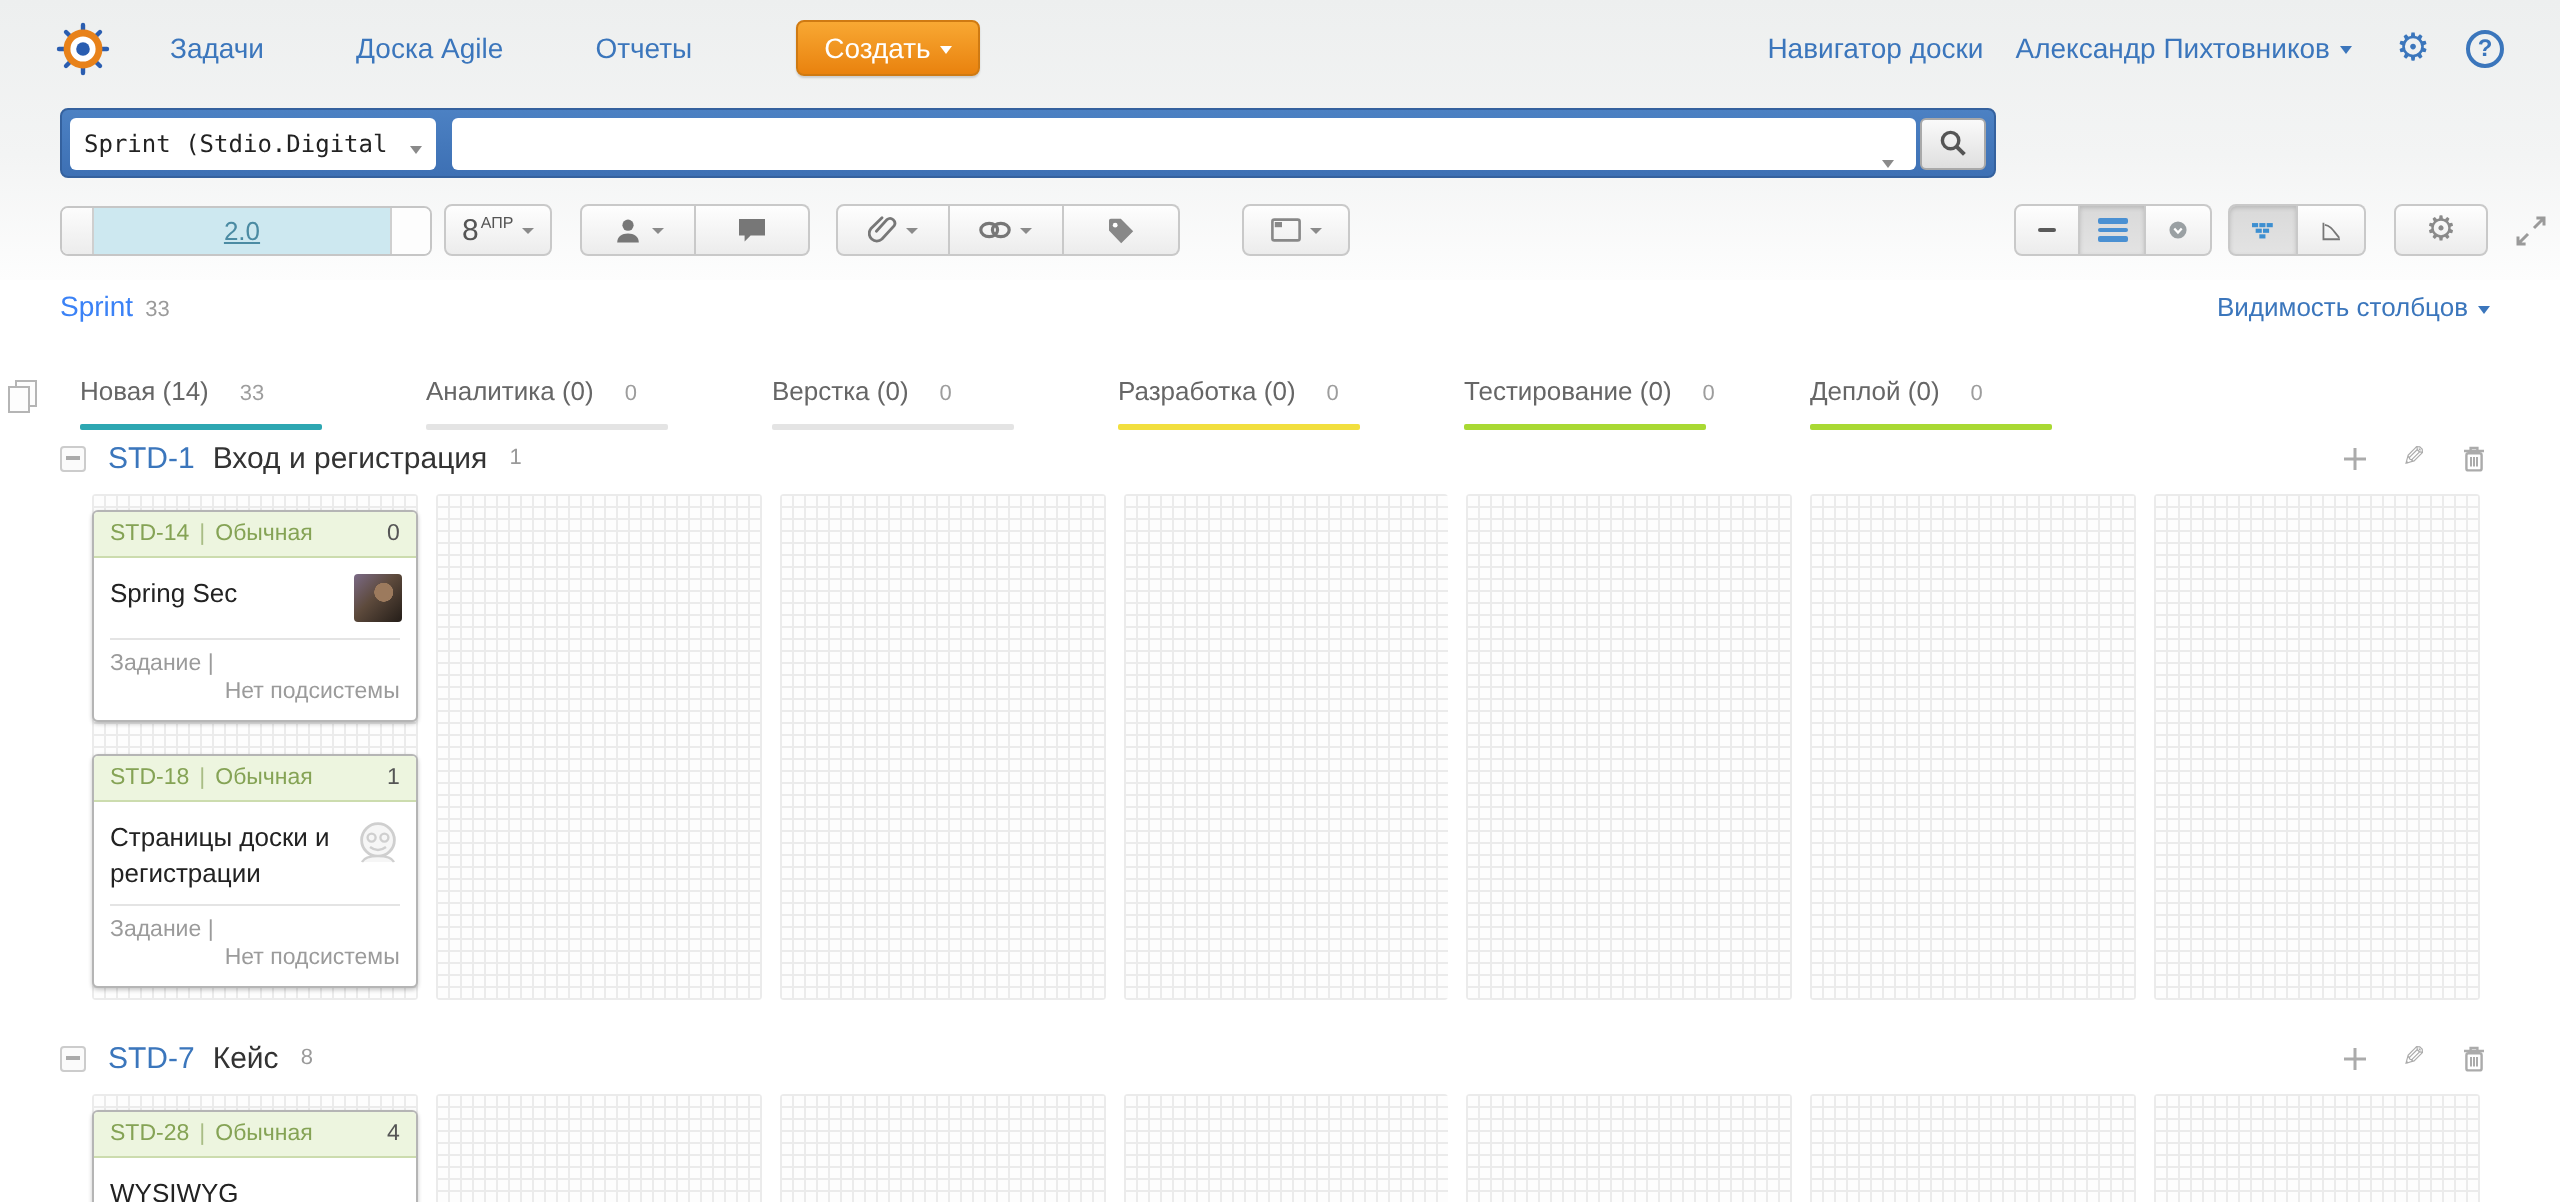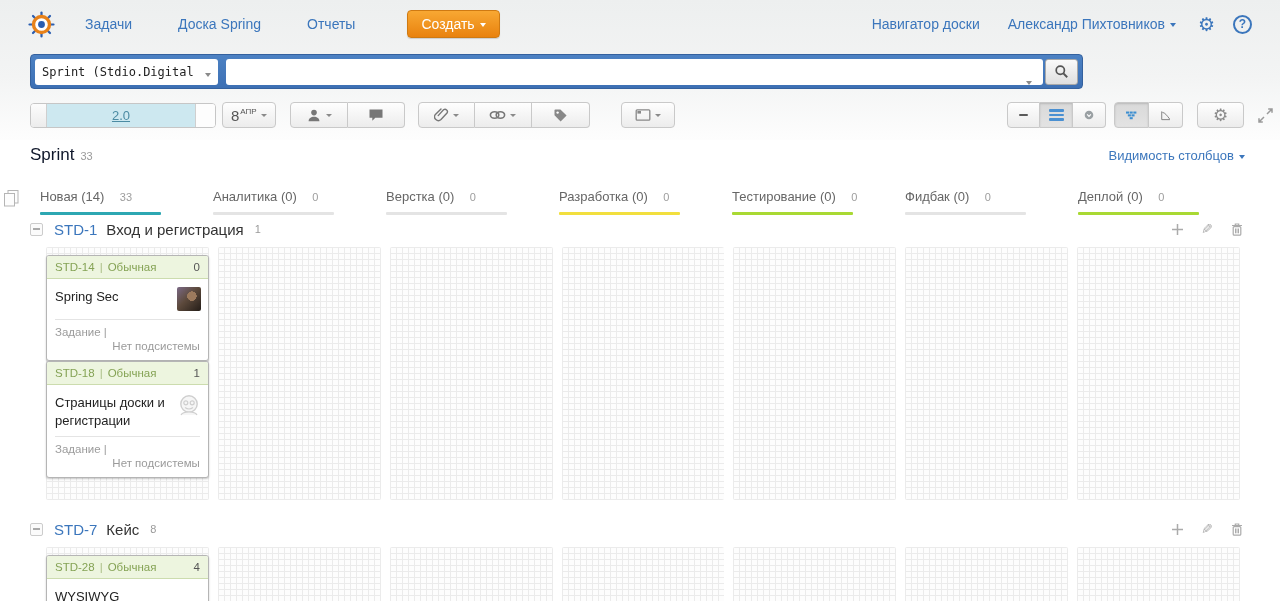--- a/index.html
+++ b/index.html
@@ -14,32 +14,32 @@
   
   .topnav { position:absolute; top:0; left:0; right:0; height:48px;
             display:flex; align-items:center; padding:0 28px; }
   .logo { width:27px; height:27px; margin-right:30px; }
   .nav-link { color:#3b76bc; font-size:14px; text-decoration:none; margin-right:46px; cursor:pointer; }
   .create-btn { margin-left:6px; display:inline-flex; align-items:center; gap:5px;
                 background:linear-gradient(#f8a833,#e9820e); border:1px solid #cf7a12;
                 border-radius:4px; color:#fff; font-size:14px; padding:5px 13px; cursor:pointer;
                 box-shadow:0 1px 1px rgba(0,0,0,.15); }
   .spacer { flex:1; }
-  .right-link { color:#3b76bc; font-size:14px; text-decoration:none; margin-left:28px; cursor:pointer;
+  .right-link { color:#3b76bc; font-size:14px; text-decoration:none; margin-left:16px; cursor:pointer;
                 display:inline-flex; align-items:center; }
   .caret { width:0; height:0; border-left:3.5px solid transparent; border-right:3.5px solid transparent;
            border-top:4px solid currentColor; display:inline-block; margin-left:5px; position:relative; top:1px; }
   .gear-top { font-family:"DejaVu Sans", sans-serif; color:#3b76bc; font-size:19px; line-height:1;
               margin-left:22px; cursor:pointer; }
   .help-top { margin-left:18px; width:19px; height:19px; border:2px solid #3b76bc; border-radius:50%;
               color:#3b76bc; font-size:12px; font-weight:bold; display:flex; align-items:center;
               justify-content:center; cursor:pointer; }
 
   
-  .searchbar { position:absolute; top:54px; left:30px; width:1053px; height:35px;
+  .searchbar { position:absolute; top:54px; left:30px; width:968px; height:35px;
                background:linear-gradient(#4c81c3,#3d70b4); border:1px solid #34619e; border-radius:4px;
                display:flex; align-items:center; padding:0 4px; }
   .search-context { width:183px; height:26px; background:#fff; border-radius:3px;
                     display:flex; align-items:center; padding:0 7px; cursor:pointer;
                     font-family:"DejaVu Sans Mono", monospace; font-size:12px; color:#222; }
   .search-context .cc { margin-left:auto; color:#8a8a8a; }
   .search-input-wrap { flex:1; position:relative; margin-left:8px; height:26px; }
   .search-input { width:100%; height:26px; border:none; border-radius:3px; outline:none;
                   padding:0 26px 0 8px; font-size:13px; font-family:"Liberation Sans", sans-serif; }
   .search-input-caret { position:absolute; right:11px; top:11px; color:#8a8a8a; }
@@ -72,21 +72,21 @@
                 border-top:3.5px solid #8a8a8a; display:inline-block; margin-left:4px; }
   .dash-ic { width:13px; height:2.5px; background:#5a5a5a; border-radius:1px; }
   .lines-ic { display:flex; flex-direction:column; gap:2px; }
   .lines-ic i { display:block; width:15px; height:2.5px; background:#4a90d2; border-radius:1px; }
   .gear-tb { font-family:"DejaVu Sans", sans-serif; font-size:17px; color:#8a8a8a; line-height:1; }
   .expand-ic { margin-left:13px; cursor:pointer; display:flex; }
 
   
   .board-head { position:absolute; top:145px; left:30px; right:35px;
                 display:flex; align-items:baseline; }
-  .board-title { font-size:17px; color:#0f172a; }
+  .board-title { font-size:14px; color:#3b82f6; }
   .board-title-count { font-size:11px; color:#9a9a9a; margin-left:6px; }
   .cols-vis { margin-left:auto; color:#3b76bc; font-size:13px; cursor:pointer;
               display:inline-flex; align-items:center; }
 
   
   .page-ic { position:absolute; left:3px; top:189px; }
   .colheads { position:absolute; top:187px; left:40px; width:1201px;
               display:grid; grid-template-columns:repeat(7,1fr); column-gap:10px; }
   .colhead { position:relative; padding-bottom:10px; white-space:nowrap; }
   .colhead-label { font-size:13px; color:#666; }
@@ -110,21 +110,21 @@
   .cols { display:grid; grid-template-columns:repeat(7,1fr); gap:9px; margin:3px 40px 14px 46px; }
   .colcell { border-radius:2px; padding:8px 0 0 0;
              background-color:#fdfdfd;
              background-image:linear-gradient(#ebebeb 1px, transparent 1px),
                               linear-gradient(90deg,#ebebeb 1px, transparent 1px);
              background-size:6px 6px; }
   .cols-r1 .colcell { height:253px; }
   .cols-r2 .colcell { height:160px; }
 
   
-  .card { background:#fff; border:1px solid #b5b5b5; border-radius:3px; 
+  .card { background:#fff; border:1px solid #b5b5b5; border-radius:3px; margin-bottom:16px;
           box-shadow:0 1px 2px rgba(0,0,0,.22); cursor:pointer; }
   .card-head { background:#edf5df; border-bottom:1px solid #ccdcae; border-radius:2px 2px 0 0;
                padding:5px 8px; display:flex; align-items:center; font-size:11.5px; color:#85a355; }
   .card-sep { margin:0 5px; color:#a9bd85; }
   .card-badge { margin-left:auto; color:#555; }
   .card-body { position:relative; padding:9px 8px 5px; min-height:38px; }
   .card-title { font-size:13px; color:#222; line-height:1.35; padding-right:29px; }
   .avatar { position:absolute; top:8px; right:7px; width:24px; height:24px; border-radius:2px; }
   .photo-avatar { background:
       radial-gradient(circle at 62% 38%, #9c7a5d 0 22%, transparent 23%),
@@ -152,21 +152,21 @@
           <line x1="5" y1="5" x2="7.5" y2="7.5"></line>
             <line x1="19.5" y1="19.5" x2="22" y2="22"></line>
           <line x1="5" y1="22" x2="7.5" y2="19.5"></line>
             <line x1="19.5" y1="7.5" x2="22" y2="5"></line>
         </g>
         <circle cx="13.5" cy="13.5" r="8" fill="#fff" stroke="#e8821a" stroke-width="3.4"></circle>
         <circle cx="13.5" cy="13.5" r="3.4" fill="#2a5db0"></circle>
       </svg>
     </span>
     <a class="nav-link">Задачи</a>
-    <a class="nav-link">Доска Spring</a>
+    <a class="nav-link">Доска Agile</a>
     <a class="nav-link">Отчеты</a>
     <button class="create-btn">
       <span>Создать</span>
       <span class="caret" style="margin-left:0"></span>
     </button>
     <div class="spacer"></div>
     <a class="right-link">Навигатор доски</a>
     <a class="right-link">
       <span>Александр Пихтовников</span>
       <span class="caret"></span>
@@ -341,25 +341,20 @@
       <span class="colhead-label">Разработка (0)</span>
       <span class="colhead-count">0</span>
       <div class="colhead-line" style="background: rgb(242, 223, 62);"></div>
     </div>
     <div class="colhead">
       <span class="colhead-label">Тестирование (0)</span>
       <span class="colhead-count">0</span>
       <div class="colhead-line" style="background: rgb(169, 217, 51);"></div>
     </div>
     <div class="colhead">
-      <span class="colhead-label">Фидбак (0)</span>
-      <span class="colhead-count">0</span>
-      <div class="colhead-line" style="background: rgb(228, 228, 228);"></div>
-    </div>
-    <div class="colhead">
       <span class="colhead-label">Деплой (0)</span>
       <span class="colhead-count">0</span>
       <div class="colhead-line" style="background: rgb(169, 217, 51);"></div>
     </div>
   </div>
 
   <div class="board">
 
     <div class="swim-head">
       <span class="collapse-box">

